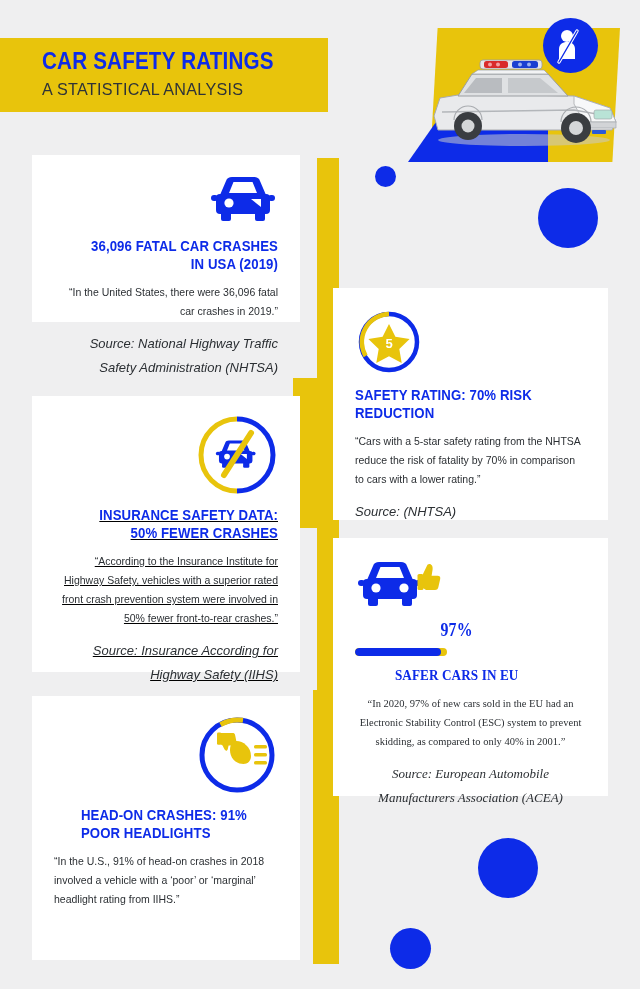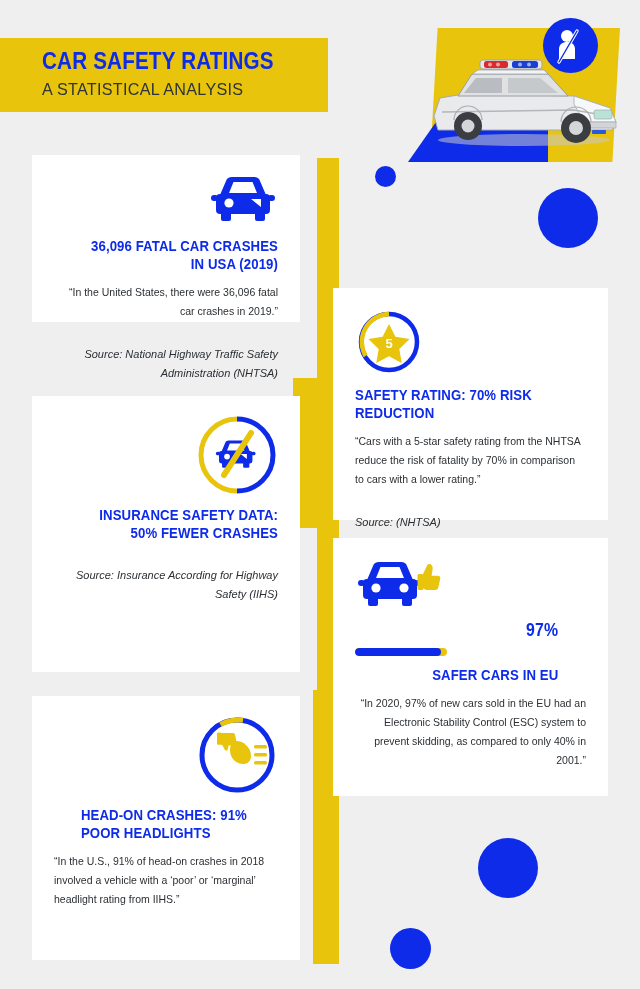--- a/index.html
+++ b/index.html
@@ -112,22 +112,22 @@
   .card {
     position: absolute;
     background: #ffffff;
     box-sizing: border-box;
   }
   .card-left  { left: 32px;  width: 268px; }
   .card-right { left: 333px; width: 275px; }
 
   .c1 { top: 155px; height: 167px; padding: 18px 22px 14px 22px; text-align: right; }
   .c2 { top: 288px; height: 232px; padding: 20px 22px 14px 22px; text-align: left; }
-  .c3 { top: 396px; height: 276px; padding: 18px 22px 14px 22px; text-align: right; }
-  .c4 { top: 538px; height: 258px; padding: 20px 22px 14px 22px; text-align: right; }
+  .c3 { top: 396px; height: 276px; padding: 18px 22px 14px 22px; text-align: right; text-decoration: underline; }
+  .c4 { top: 538px; height: 258px; padding: 20px 22px 14px 22px; text-align: center; font-family: Liberation Serif, serif; }
   .c5 { top: 696px; height: 264px; padding: 18px 22px 14px 22px; text-align: left; }
 
   .icon-row { line-height: 0; }
   .icon-row.right { text-align: right; }
   .icon-row.left  { text-align: left; }
 
   .card-title {
     color: #0d2be8;
     font-size: 15px;
     font-weight: bold;
@@ -140,24 +140,24 @@
   .card-right .card-title { transform-origin: left center; }
 
   .card-body {
     color: #2b2f33;
     font-size: 10.5px;
     line-height: 19px;
     margin-top: 10px;
   }
   .card-source {
     color: #2b2f33;
-    font-size: 11px;
-    line-height: 19px;
+    font-size: 13px;
+    line-height: 24px;
     font-style: italic;
-    margin-top: 24px;
+    margin-top: 11px;
   }
 
   .pct-label {
     color: #0d2be8;
     font-size: 18px;
     font-weight: bold;
     letter-spacing: 0.2px;
     transform: scaleX(0.88);
     transform-origin: left center;
     margin-top: 6px;
@@ -295,20 +295,21 @@
           <rect x="47" y="39" width="10" height="9" rx="2" fill="#0d2be8"></rect>
           <circle cx="21" cy="30" r="4.6" fill="#ffffff"></circle>
           <path d="M43 26 L53 26 L53 34 Z" fill="#ffffff"></path>
           <rect x="3" y="22" width="7" height="6" rx="3" fill="#0d2be8"></rect>
           <rect x="60" y="22" width="7" height="6" rx="3" fill="#0d2be8"></rect>
         </g>
         <path d="M55 19 L28 61" stroke="#e8c40c" stroke-width="6" stroke-linecap="round" fill="none"></path>
       </svg>
     </div>
     <div class="card-title">INSURANCE SAFETY DATA: 50% FEWER CRASHES</div>
+    <div class="card-body">“According to the Insurance Institute for Highway Safety, vehicles with a superior rated front crash prevention system were involved in 50% fewer front-to-rear crashes.”</div>
     <div class="card-source">Source: Insurance According for Highway Safety (IIHS)</div>
   </div>
 
   <div class="card card-right c4">
     <div class="icon-row left">
       <svg width="86" height="56" viewBox="0 0 86 56">
         <path d="M12 22 L18 8 C19 5 21 4 24 4 L46 4 C49 4 51 5 52 8 L58 22 Z" fill="#0d2be8"></path>
         <path d="M21 20 L25.5 9 L44.5 9 L49 20 Z" fill="#ffffff"></path>
         <rect x="8" y="21" width="54" height="20" rx="4" fill="#0d2be8"></rect>
         <rect x="13" y="39" width="10" height="9" rx="2" fill="#0d2be8"></rect>
@@ -322,20 +323,21 @@
           <rect x="0.5" y="14" width="6" height="16" rx="1.6" fill="#e8c40c"></rect>
         </g>
       </svg>
     </div>
     <div class="pct-label">97%</div>
     <div class="progress-track">
       <div class="progress-fill" style="width:94%"></div>
     </div>
     <div class="card-title">SAFER CARS IN EU</div>
     <div class="card-body">“In 2020, 97% of new cars sold in the EU had an Electronic Stability Control (ESC) system to prevent skidding, as compared to only 40% in 2001.”</div>
+    <div class="card-source">Source: European Automobile Manufacturers Association (ACEA)</div>
   </div>
 
   <div class="card card-left c5">
     <div class="icon-row right">
       <svg width="82" height="82" viewBox="0 0 82 82">
         <circle cx="41" cy="41" r="35" fill="none" stroke="#0d2be8" stroke-width="5"></circle>
         <path d="M24.5 10.7 A35 35 0 0 1 47 6.3" fill="none" stroke="#e8c40c" stroke-width="5" stroke-linecap="butt"></path>
         <path d="M34 31 C34 38.5 39 45 47.5 45 C52 45 55 41.5 55 37 C55 28 47 22 40.5 22 C36.5 22 34 25.5 34 31 Z" fill="#e8c40c" transform="translate(0,5)"></path>
         <rect x="58" y="31" width="13" height="3.6" rx="1.6" fill="#e8c40c"></rect>
         <rect x="58" y="39" width="13" height="3.6" rx="1.6" fill="#e8c40c"></rect>

